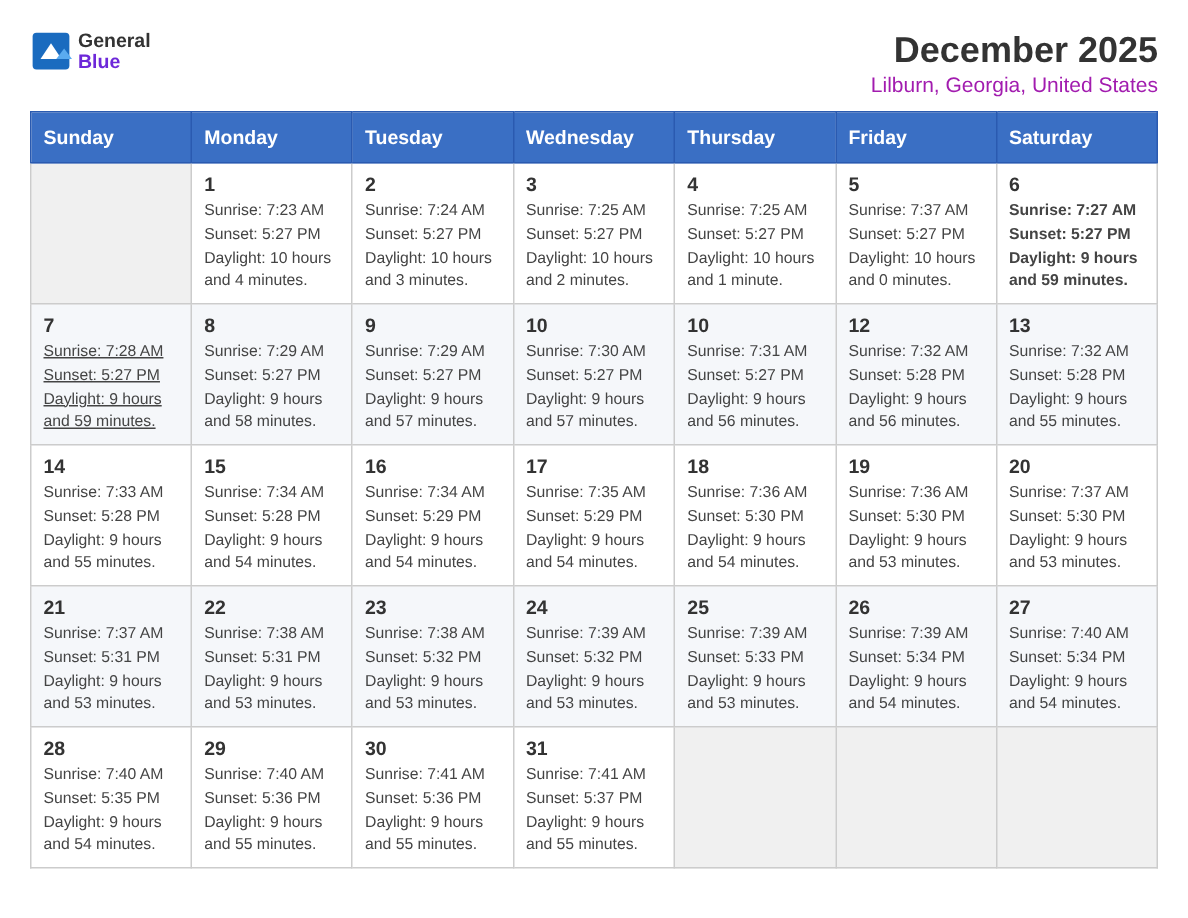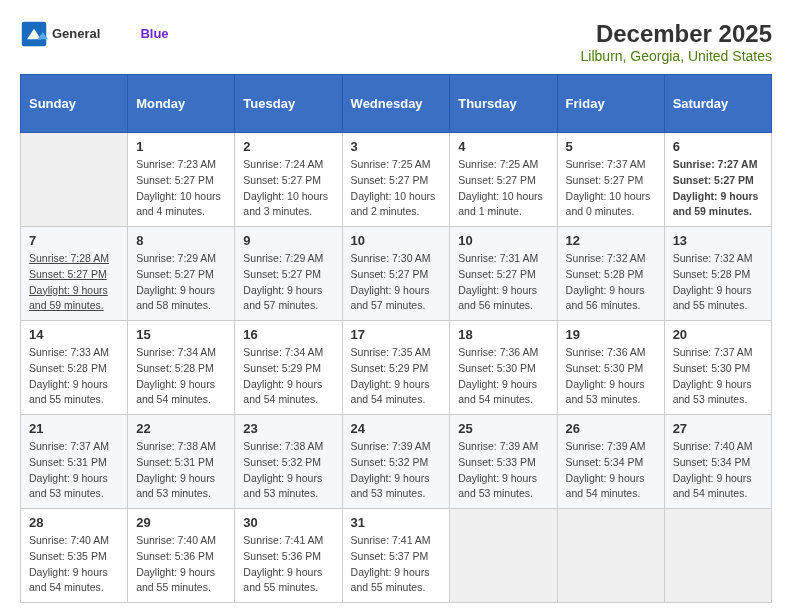--- a/index.html
+++ b/index.html
@@ -16,55 +16,54 @@
       align-items: flex-start;
       margin-bottom: 10px;
     }
     .logo {
       display: flex;
       align-items: center;
       gap: 4px;
     }
     .logo-text {
       display: flex;
-      flex-direction: row;
+      flex-direction: column;
       font-size: 13px;
       font-weight: bold;
       line-height: 1.1;
-      gap: 40px;
     }
     .logo-text .general { color: #333; }
     .logo-text .blue { color: #6d28d9; }
     .logo-icon {
       width: 28px;
       height: 28px;
     }
     .title-section {
       text-align: right;
     }
     .month-title {
       font-size: 24px;
       font-weight: bold;
       color: #333;
     }
     .location {
       font-size: 14px;
-      color: #4d7c0f;
+      color: #a21caf;
     }
     .calendar {
       width: 100%;
       border-collapse: collapse;
       border: 1px solid #ccc;
     }
     .calendar th {
       background-color: #3a6fc4;
       color: #fff;
       font-size: 13px;
       font-weight: bold;
-      padding: 21px 8px;
+      padding: 9px 8px;
       text-align: left;
       border: 1px solid #2a5ab0;
     }
     .calendar td {
       vertical-align: top;
       border: 1px solid #ccc;
       padding: 6px 8px;
       width: 108px;
       min-height: 80px;
       font-size: 11px;

